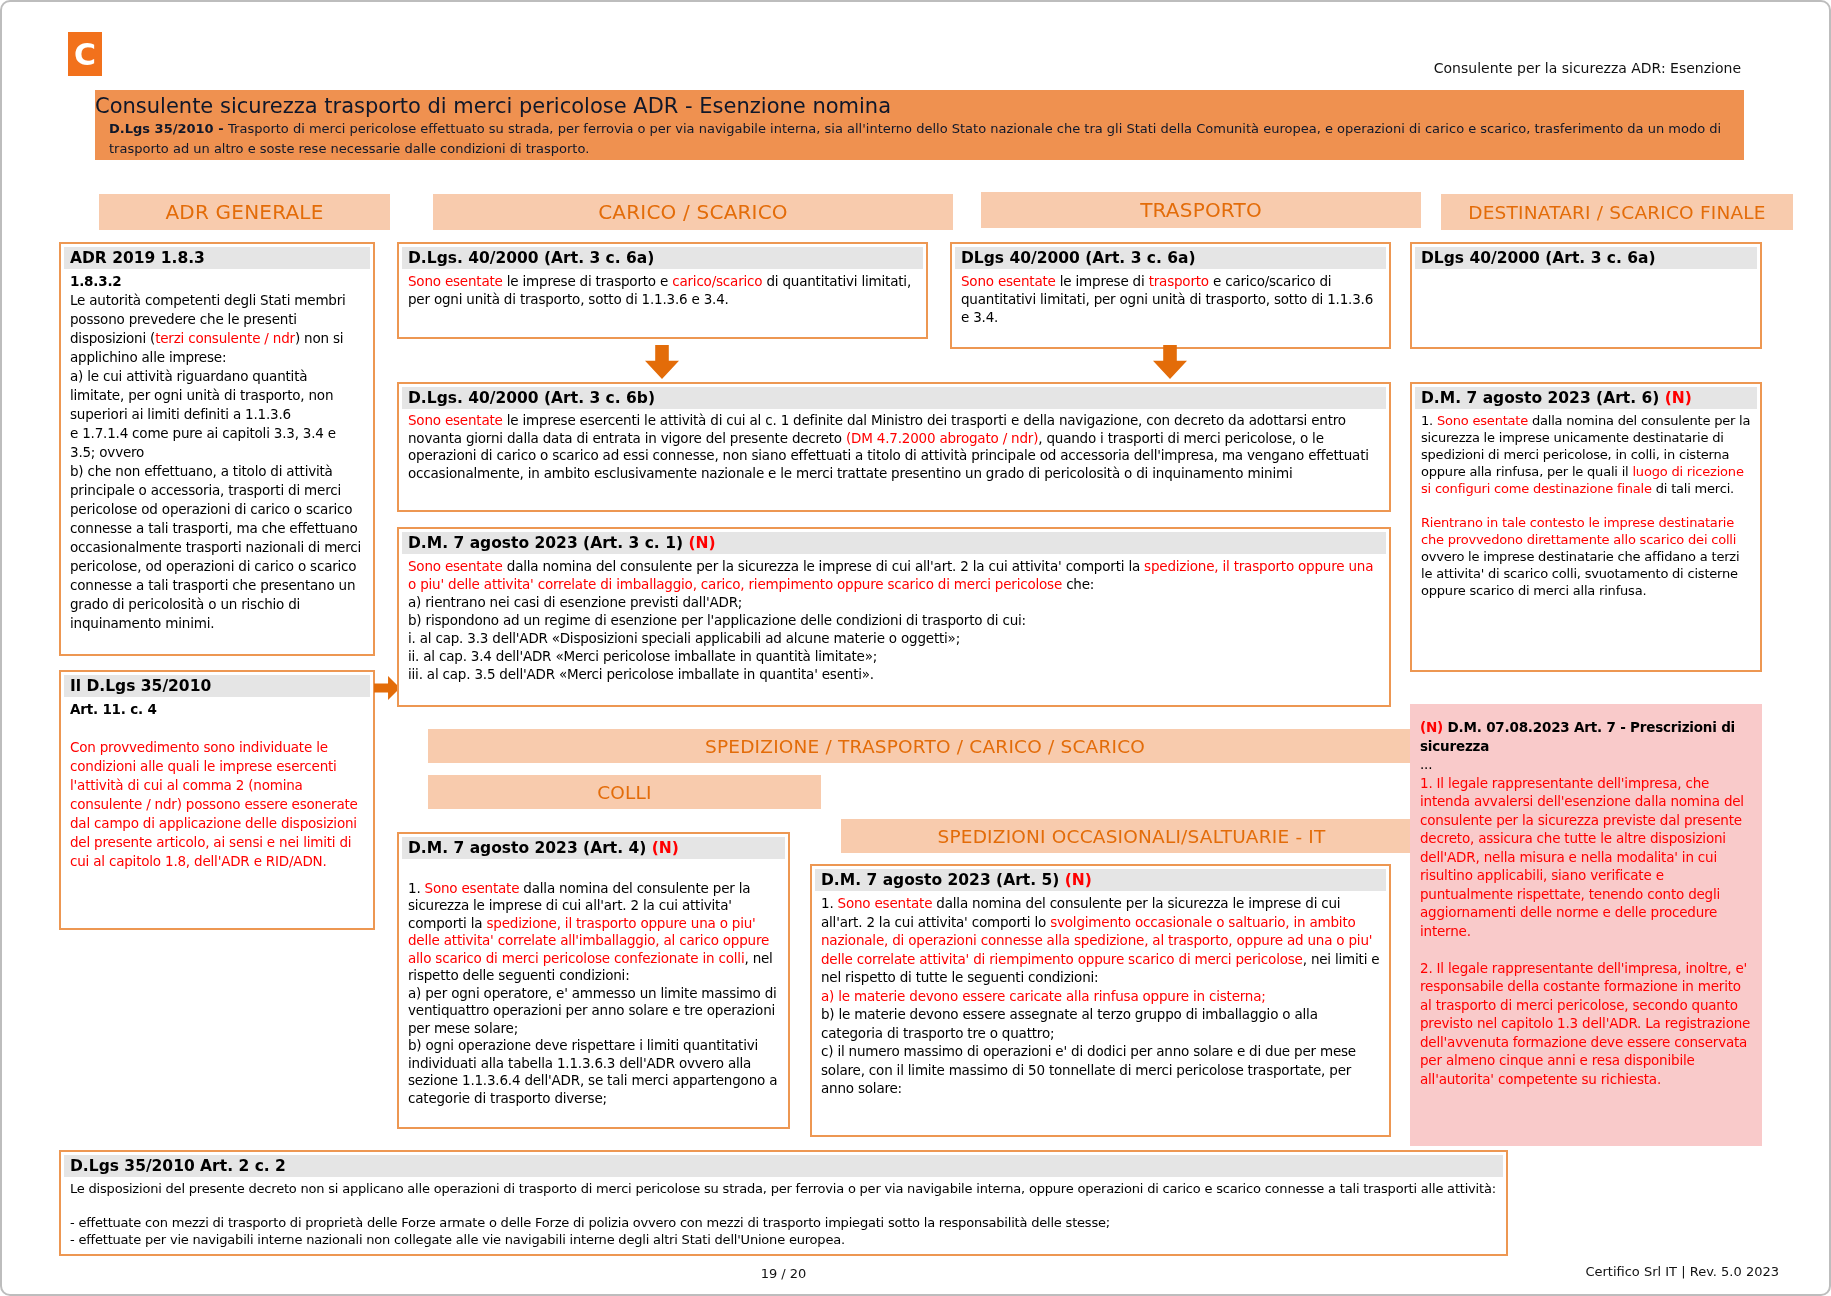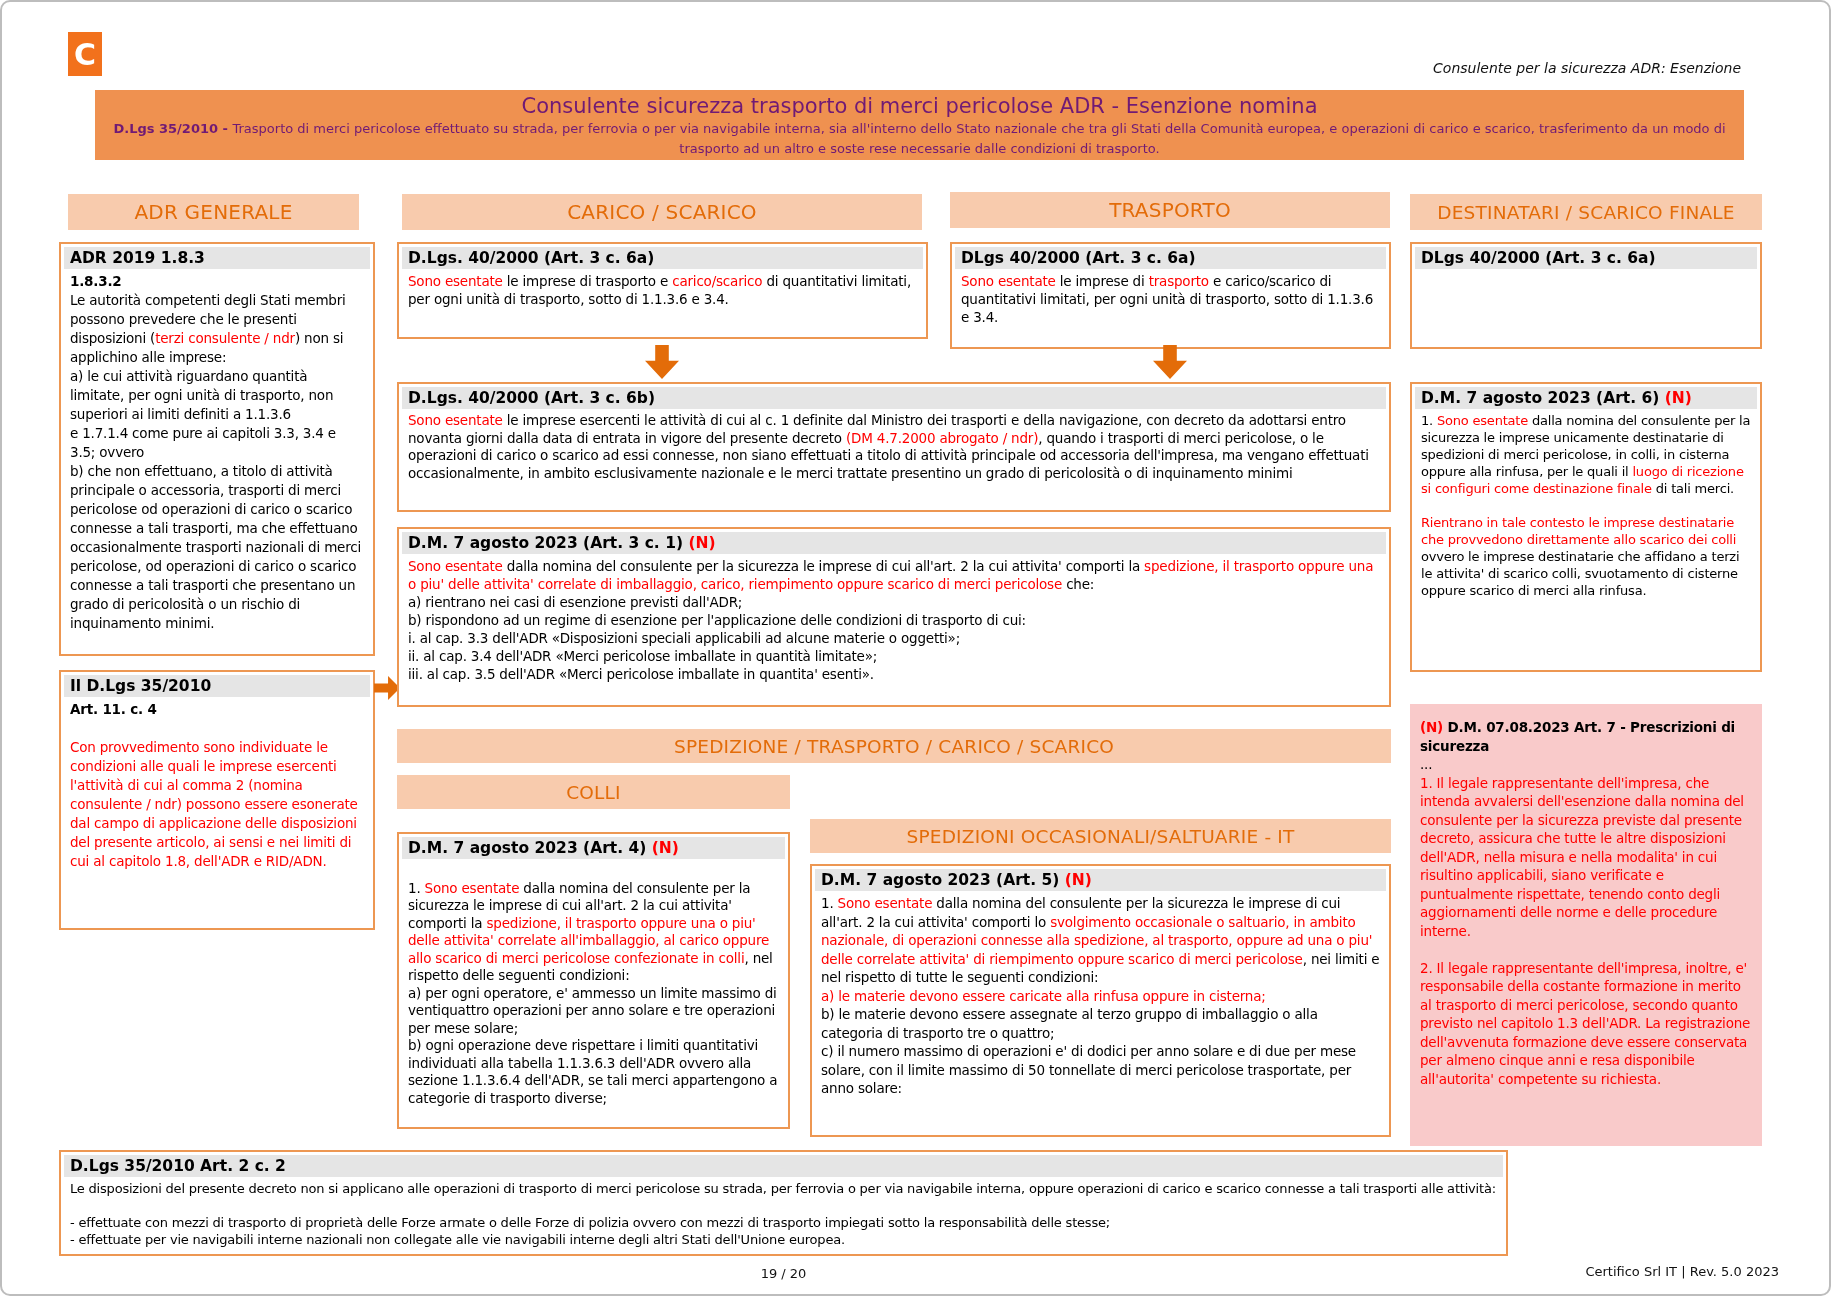--- a/index.html
+++ b/index.html
@@ -1,24 +1,24 @@
 <!DOCTYPE html>
 <html><head>
 <meta charset="utf-8">
 <style>
   html,body{margin:0;padding:0;background:#ffffff;}
   body{font-family:"DejaVu Sans",sans-serif;color:#000;}
   .page{position:relative;width:1831px;height:1296px;background:#fff;border:2px solid #bdbdbd;border-radius:10px;box-sizing:border-box;overflow:hidden;}
   .abs{position:absolute;box-sizing:border-box;}
   .logo{background:#F2711C;color:#fff;font-weight:bold;font-size:30px;display:flex;align-items:center;justify-content:center;}
-  .corner-note{font-size:14px;color:#111;text-align:right;font-style:italic;}
-  .band{background:#EF9150;color:#701a75;text-align:center;}
+  .corner-note{font-size:14px;color:#111;text-align:right;}
+  .band{background:#EF9150;color:#0f172a;text-align:left;}
   .band-title{font-size:21px;padding-top:4px;}
   .band-sub{font-size:13px;line-height:1.5;padding:1px 14px 0 14px;white-space:pre-wrap;}
-  .colhead{background:#F8CBAD;color:#E36C09;text-align:center;font-size:20px;display:flex;align-items:center;justify-content:center;letter-spacing:.2px;}
+  .colhead{background:#F8CBAD;color:#E36C09;text-align:center;font-size:20px;display:flex;align-items:center;justify-content:center;letter-spacing:.2px;margin-left:31px;}
   .colhead.small{font-size:18.5px;}
   .box{background:#fff;border:2px solid #ED9752;padding:3px;overflow:hidden;}
   .box-title{background:#e5e5e5;font-weight:bold;font-size:15.5px;padding:2px 6px;white-space:pre-wrap;}
   .box-body{padding:3px 6px;font-size:13.5px;line-height:1.32;letter-spacing:-0.2px;white-space:pre-wrap;}
   .lh19 .box-body{line-height:19px;}
   .lh18 .box-body{line-height:18px;}
   .lh175 .box-body{line-height:17.5px;}
   .lh185 .box-body{line-height:18.5px;}
   .fs13 .box-body{font-size:13px;line-height:17px;}
   .pinkbox{background:#F9CACA;padding:14px 10px;font-size:13.5px;line-height:18.5px;letter-spacing:-0.2px;white-space:pre-wrap;overflow:hidden;margin-top:20px;}

